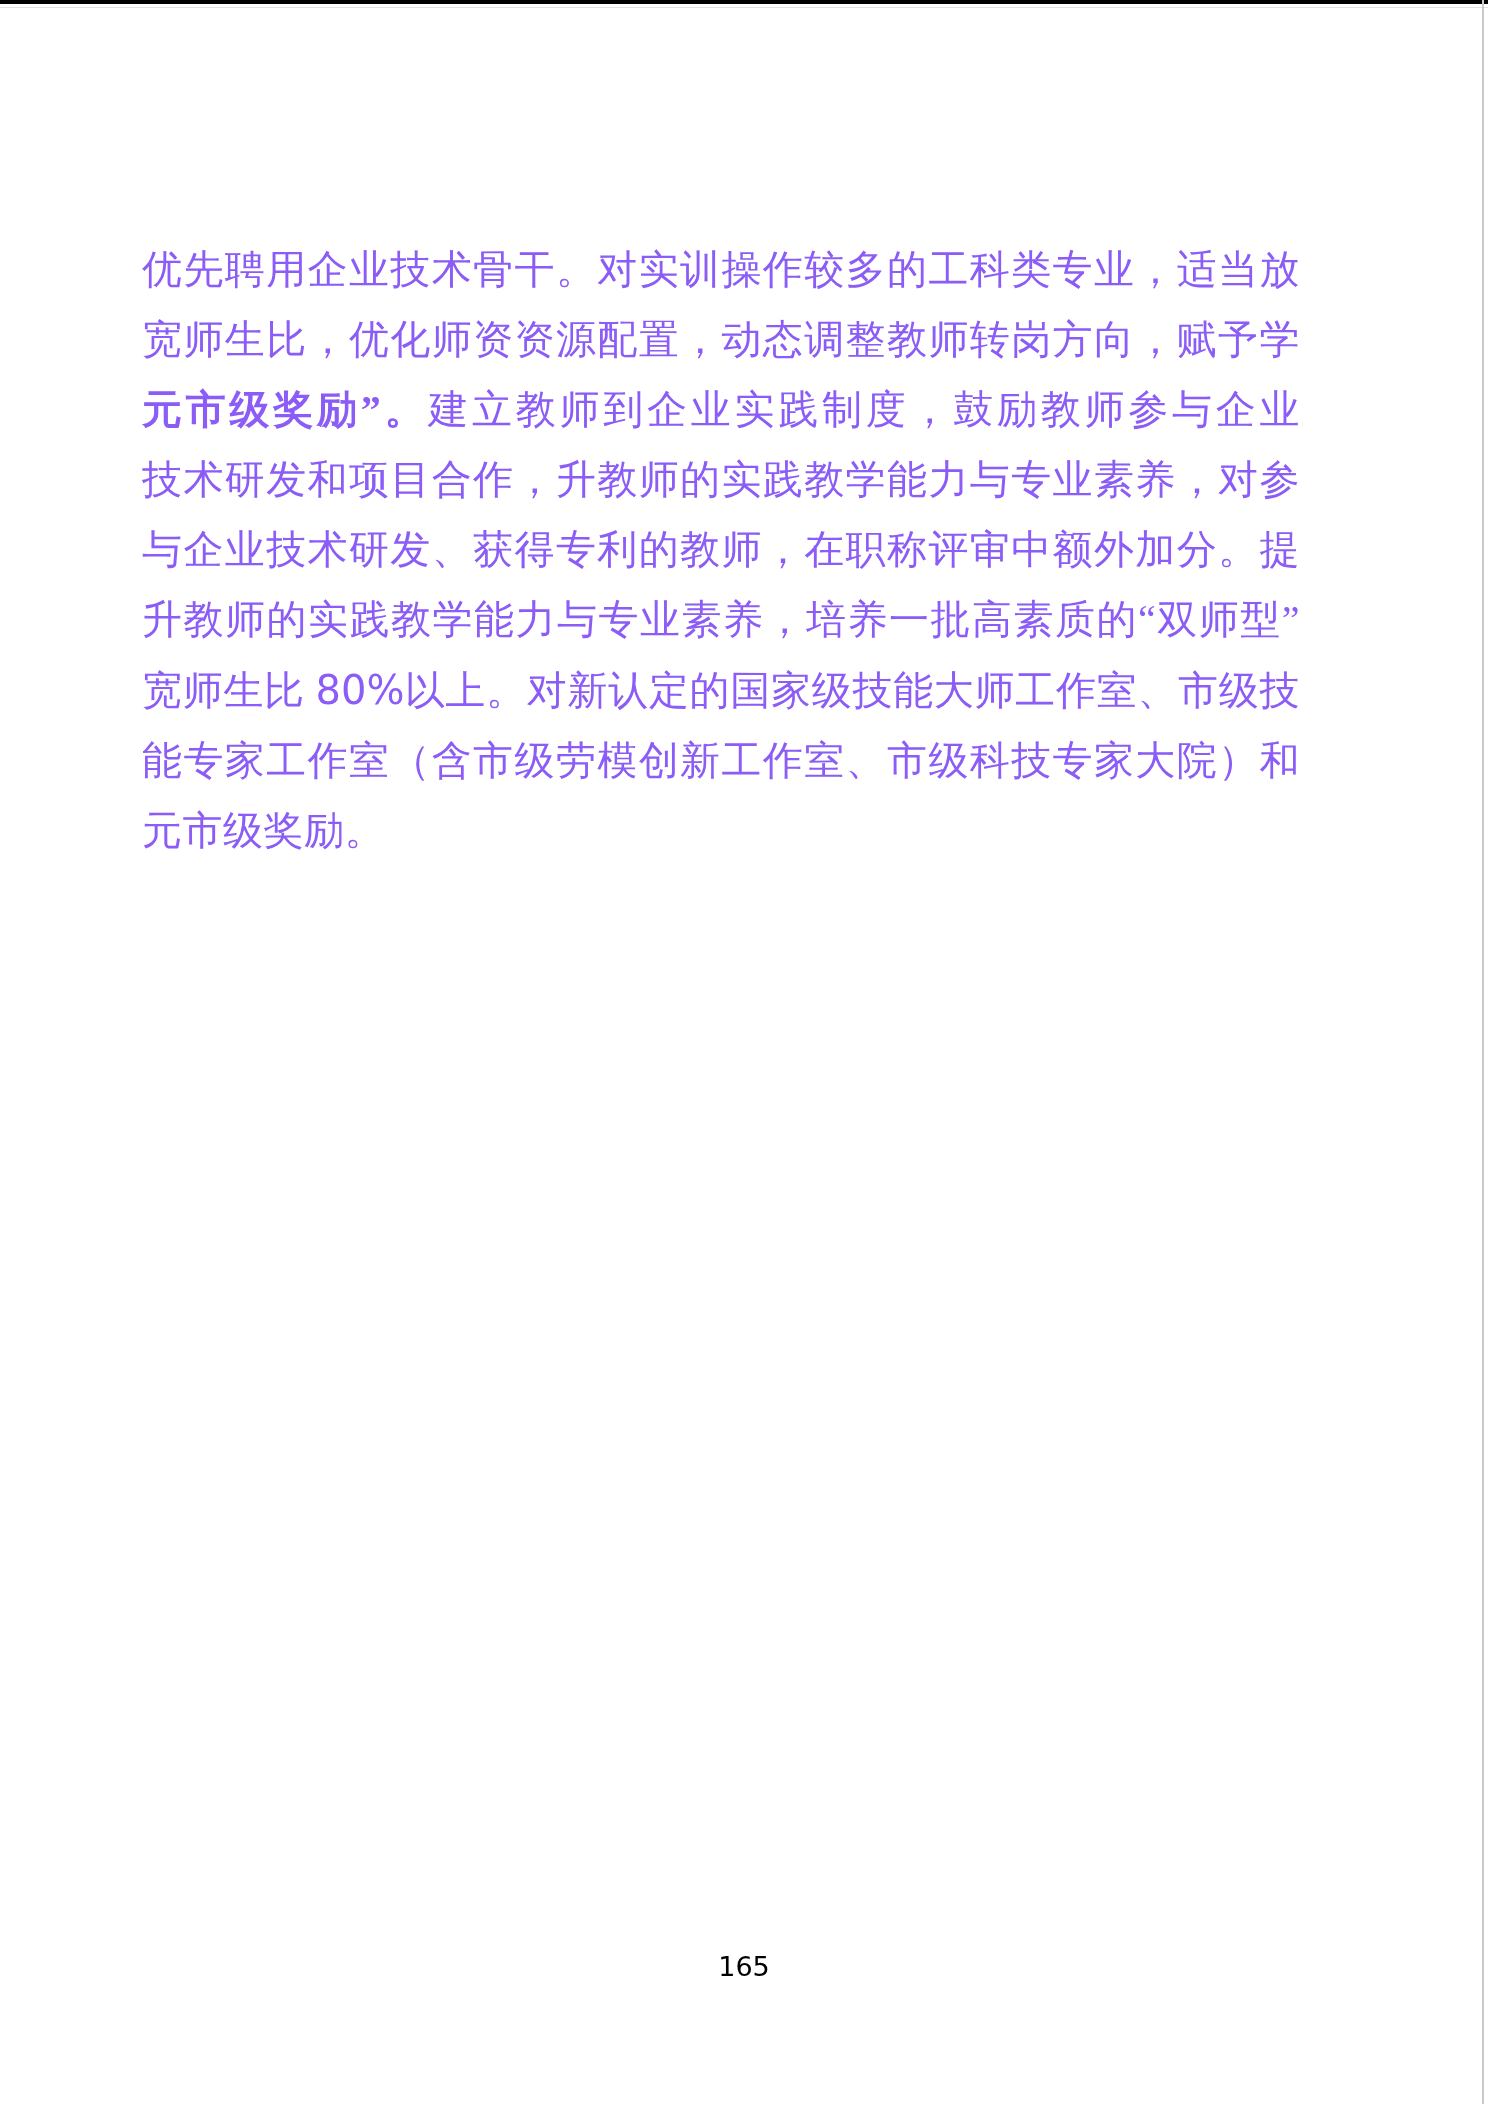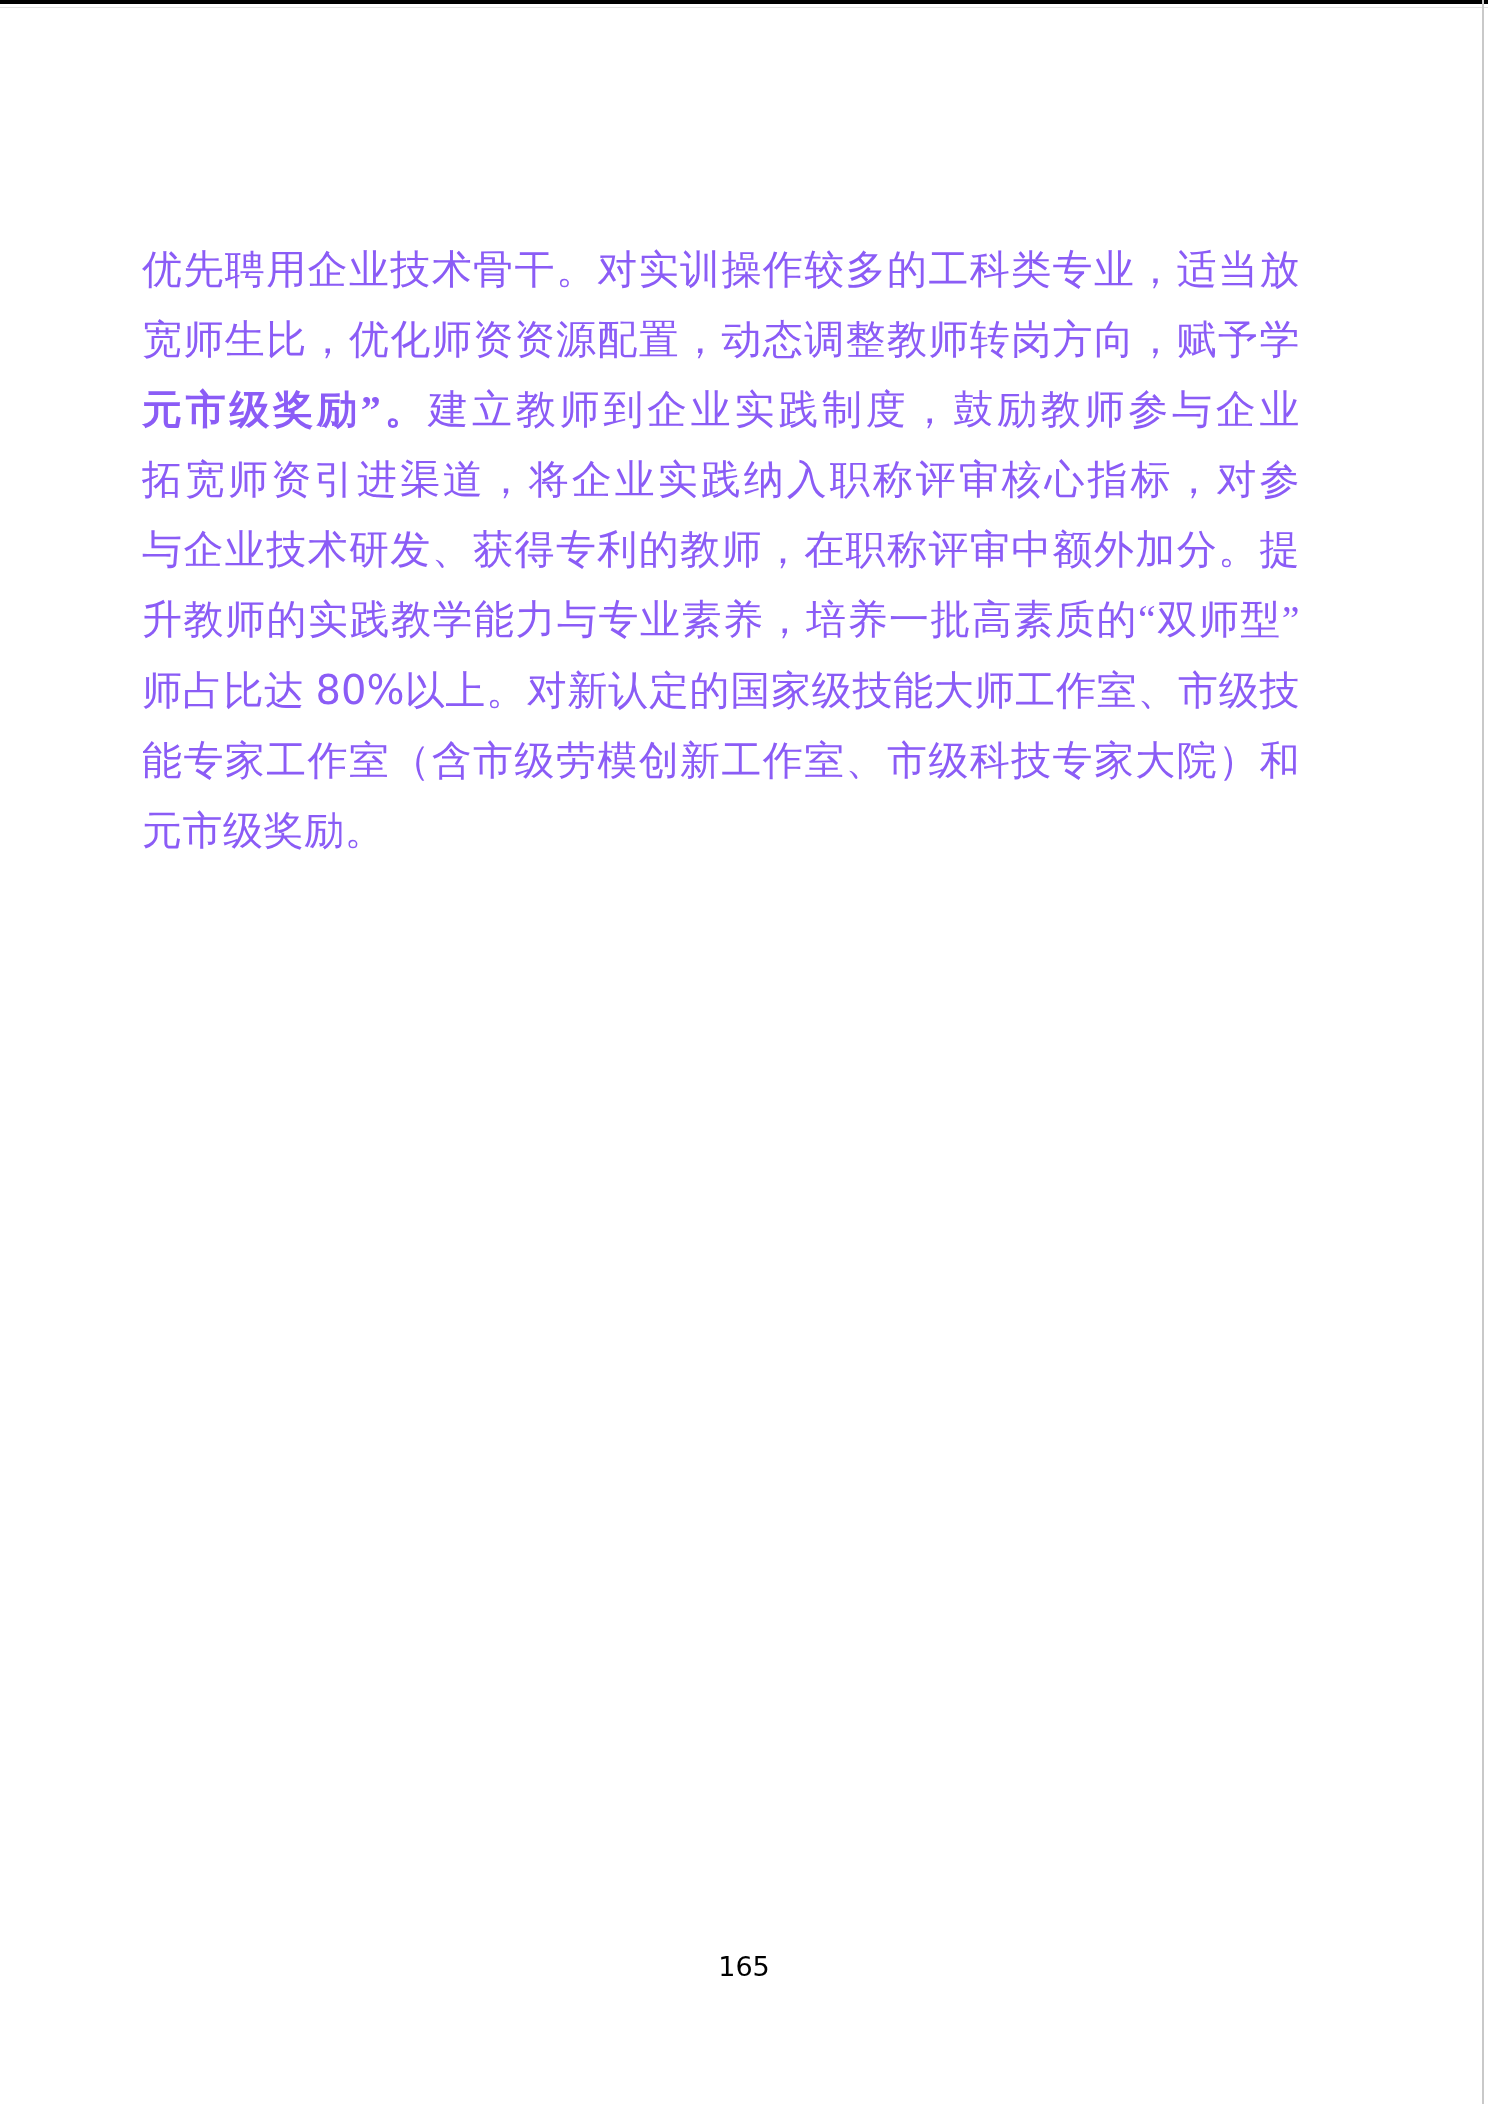--- a/index.html
+++ b/index.html
@@ -64,21 +64,21 @@
 <body>
 
 <div class="top-bar"></div>
 <div class="top-hairline"></div>
 <div class="right-edge"></div>
 
 <div class="content">
     <div class="text-line"><span>优先聘用企业技术骨干。对实训操作较多的工科类专业，适当放</span></div>
     <div class="text-line"><span>宽师生比，优化师资资源配置，动态调整教师转岗方向，赋予学</span></div>
     <div class="text-line"><span class="bold">元市级奖励”。</span><span>建立教师到企业实践制度，鼓励教师参与企业</span></div>
-    <div class="text-line"><span>拓宽师资引进渠道，将企业实践纳入职称评审核心指标，对参</span></div>
+    <div class="text-line"><span>技术研发和项目合作，升教师的实践教学能力与专业素养，对参</span></div>
     <div class="text-line"><span>与企业技术研发、获得专利的教师，在职称评审中额外加分。提</span></div>
     <div class="text-line"><span>升教师的实践教学能力与专业素养，培养一批高素质的“双师型”</span></div>
-    <div class="text-line"><span>师占比达 </span><span class="sans">80%</span><span>以上。对新认定的国家级技能大师工作室、市级技</span></div>
+    <div class="text-line"><span>宽师生比 </span><span class="sans">80%</span><span>以上。对新认定的国家级技能大师工作室、市级技</span></div>
     <div class="text-line"><span>能专家工作室（含市级劳模创新工作室、市级科技专家大院）和</span></div>
     <div class="text-line last"><span>元市级奖励。</span></div>
   </div>
 
 <div class="footer">165</div>
 
 </body></html>

